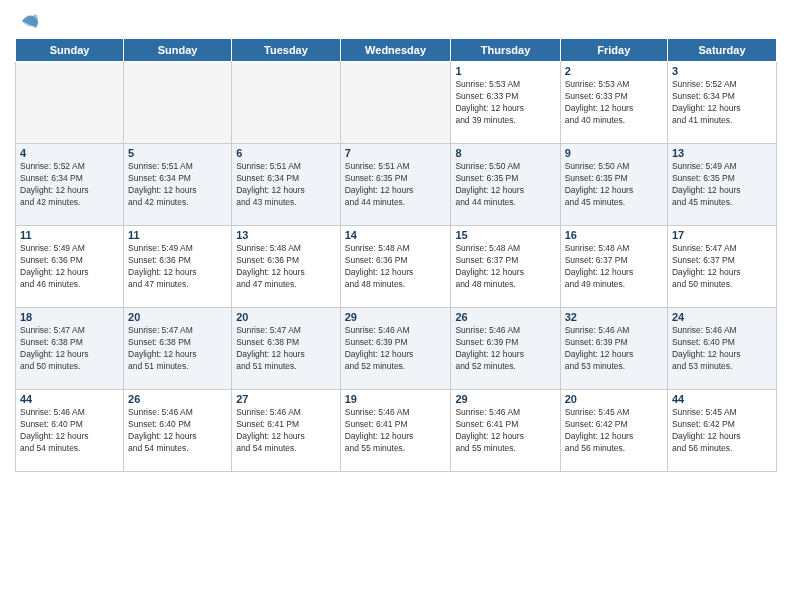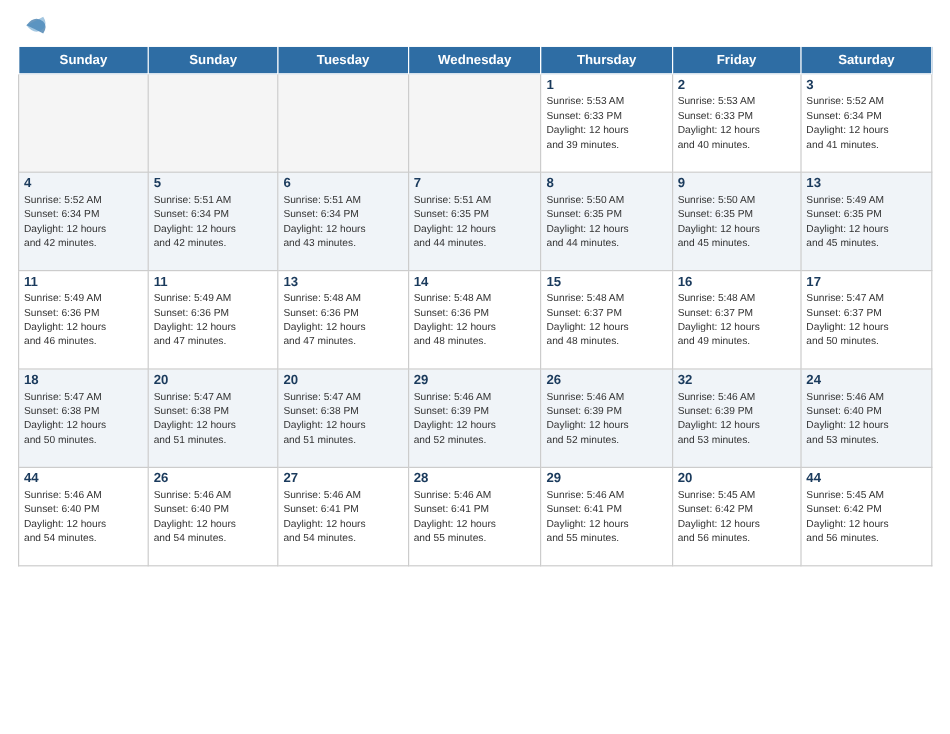--- a/index.html
+++ b/index.html
@@ -237,21 +237,21 @@
           </td>
           <td>
             <span class="day-num">26</span>
             <div class="day-info">Sunrise: 5:46 AM<br>Sunset: 6:40 PM<br>Daylight: 12 hours<br>and 54 minutes.</div>
           </td>
           <td>
             <span class="day-num">27</span>
             <div class="day-info">Sunrise: 5:46 AM<br>Sunset: 6:41 PM<br>Daylight: 12 hours<br>and 54 minutes.</div>
           </td>
           <td>
-            <span class="day-num">28</span>
+            <span class="day-num">19</span>
             <div class="day-info">Sunrise: 5:46 AM<br>Sunset: 6:41 PM<br>Daylight: 12 hours<br>and 55 minutes.</div>
           </td>
           <td>
             <span class="day-num">29</span>
             <div class="day-info">Sunrise: 5:46 AM<br>Sunset: 6:41 PM<br>Daylight: 12 hours<br>and 55 minutes.</div>
           </td>
           <td>
             <span class="day-num">20</span>
             <div class="day-info">Sunrise: 5:45 AM<br>Sunset: 6:42 PM<br>Daylight: 12 hours<br>and 56 minutes.</div>
           </td>

